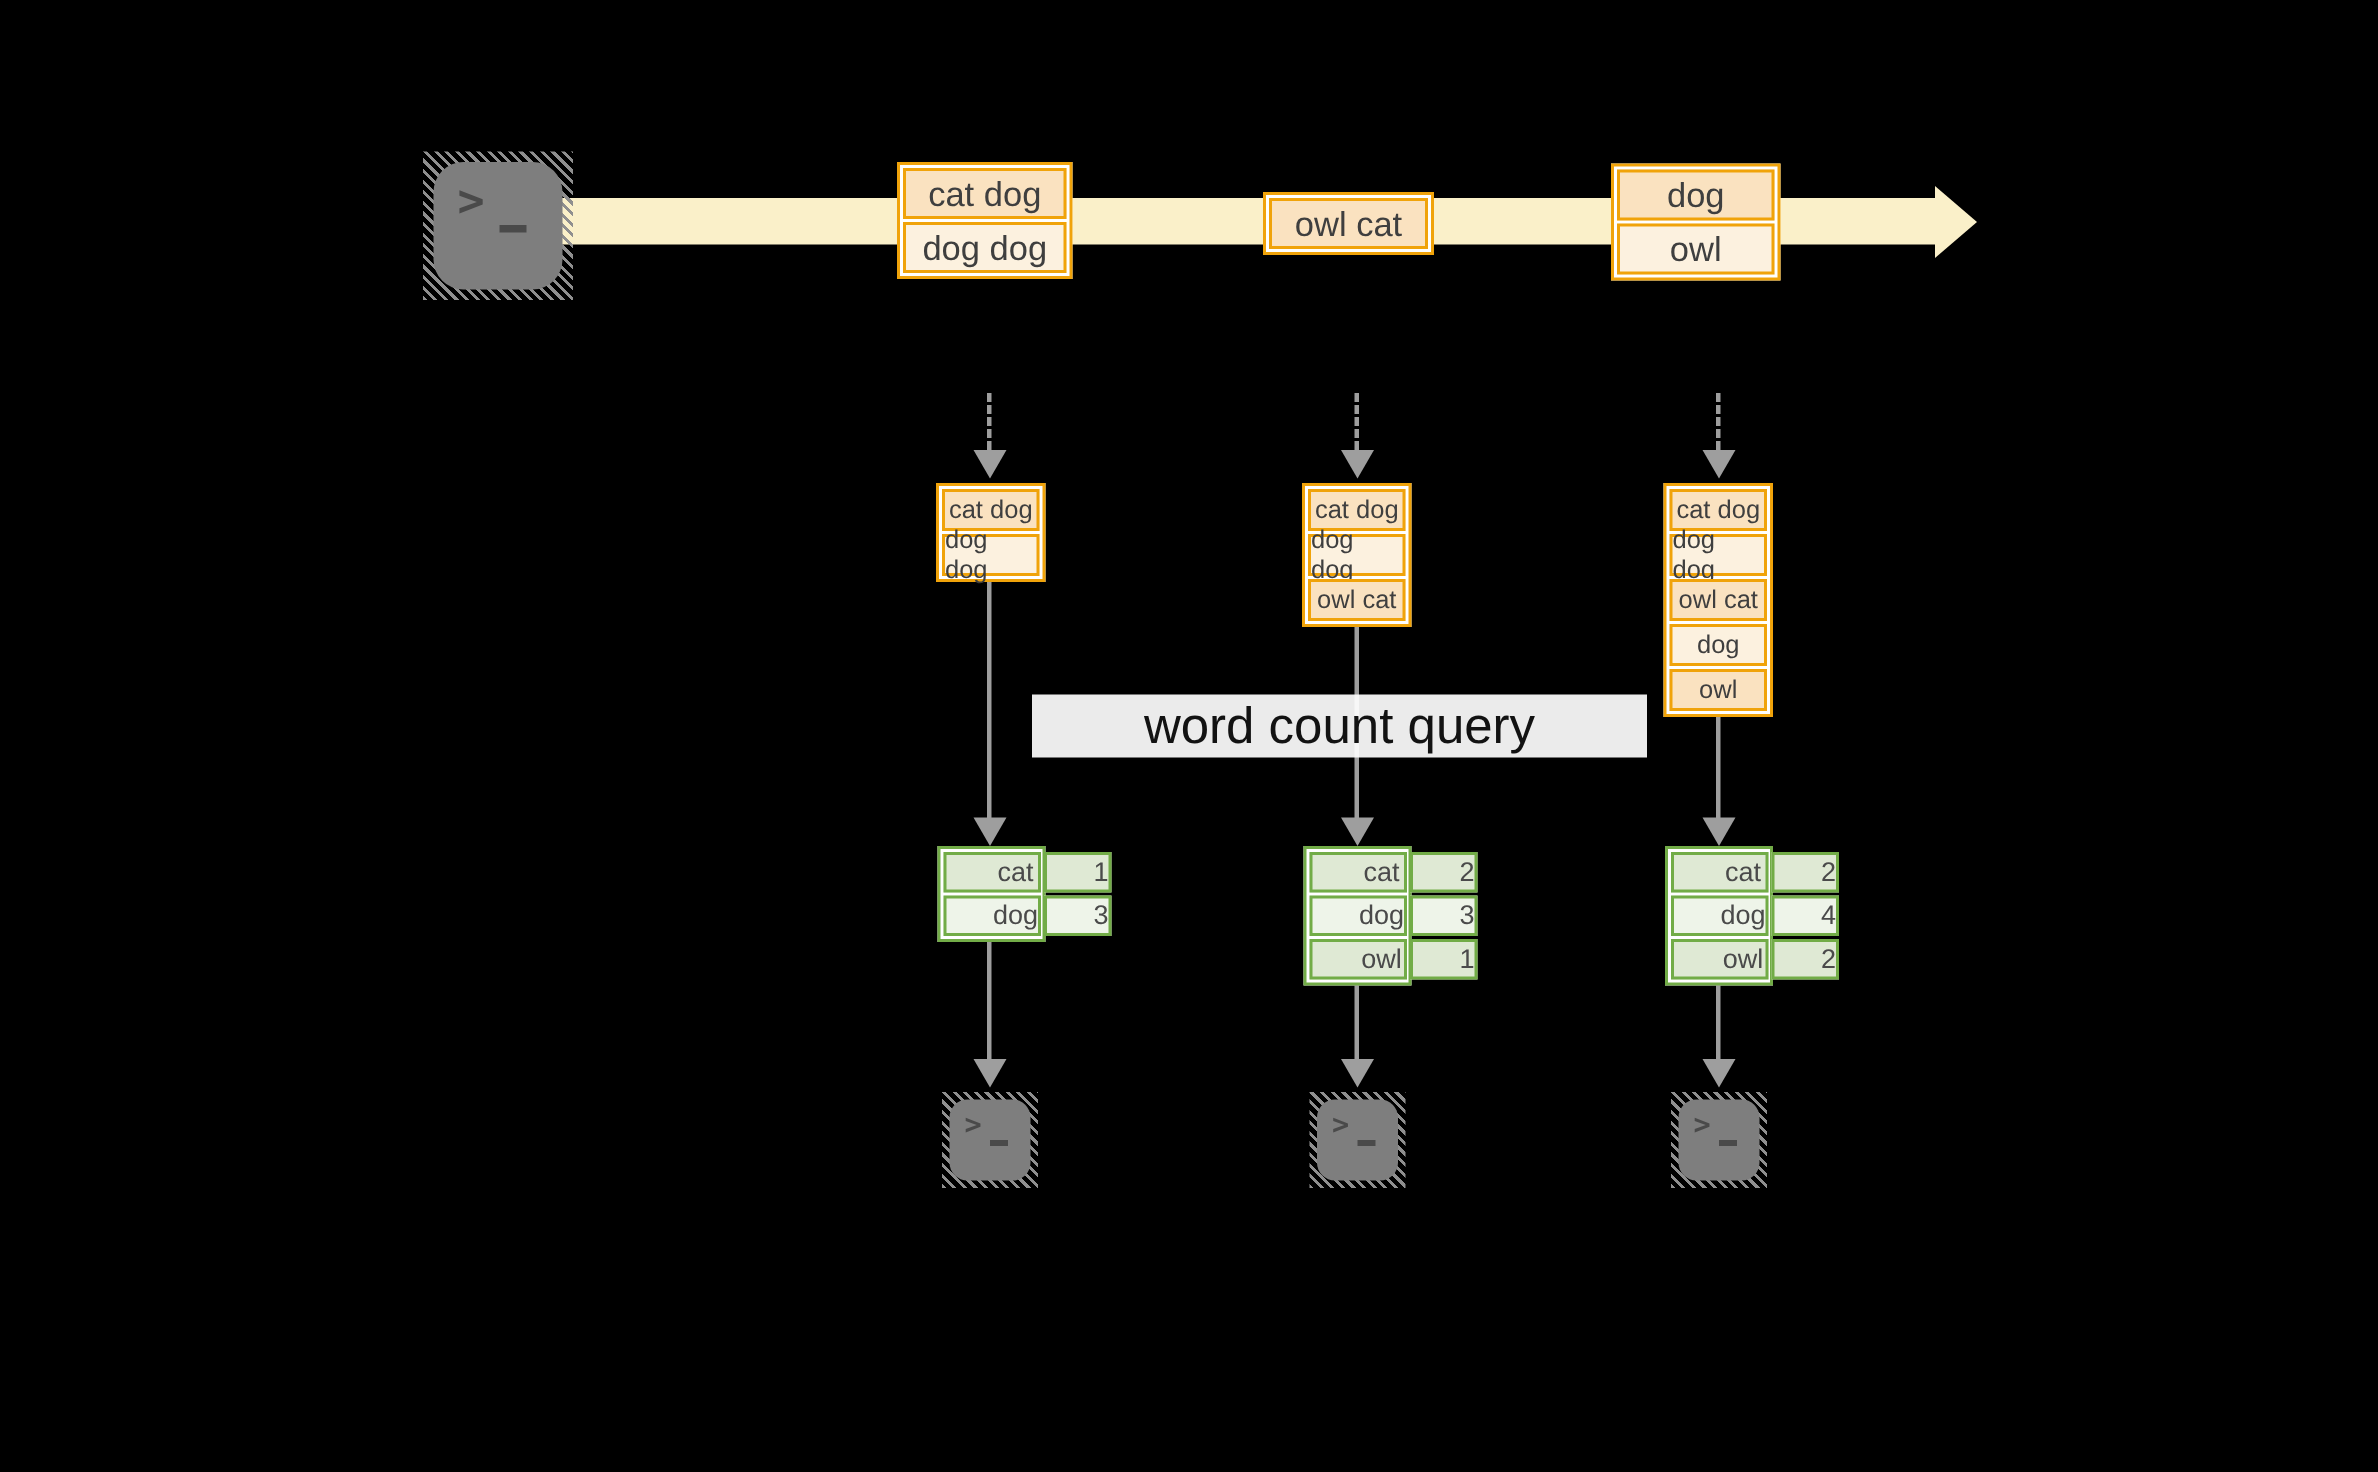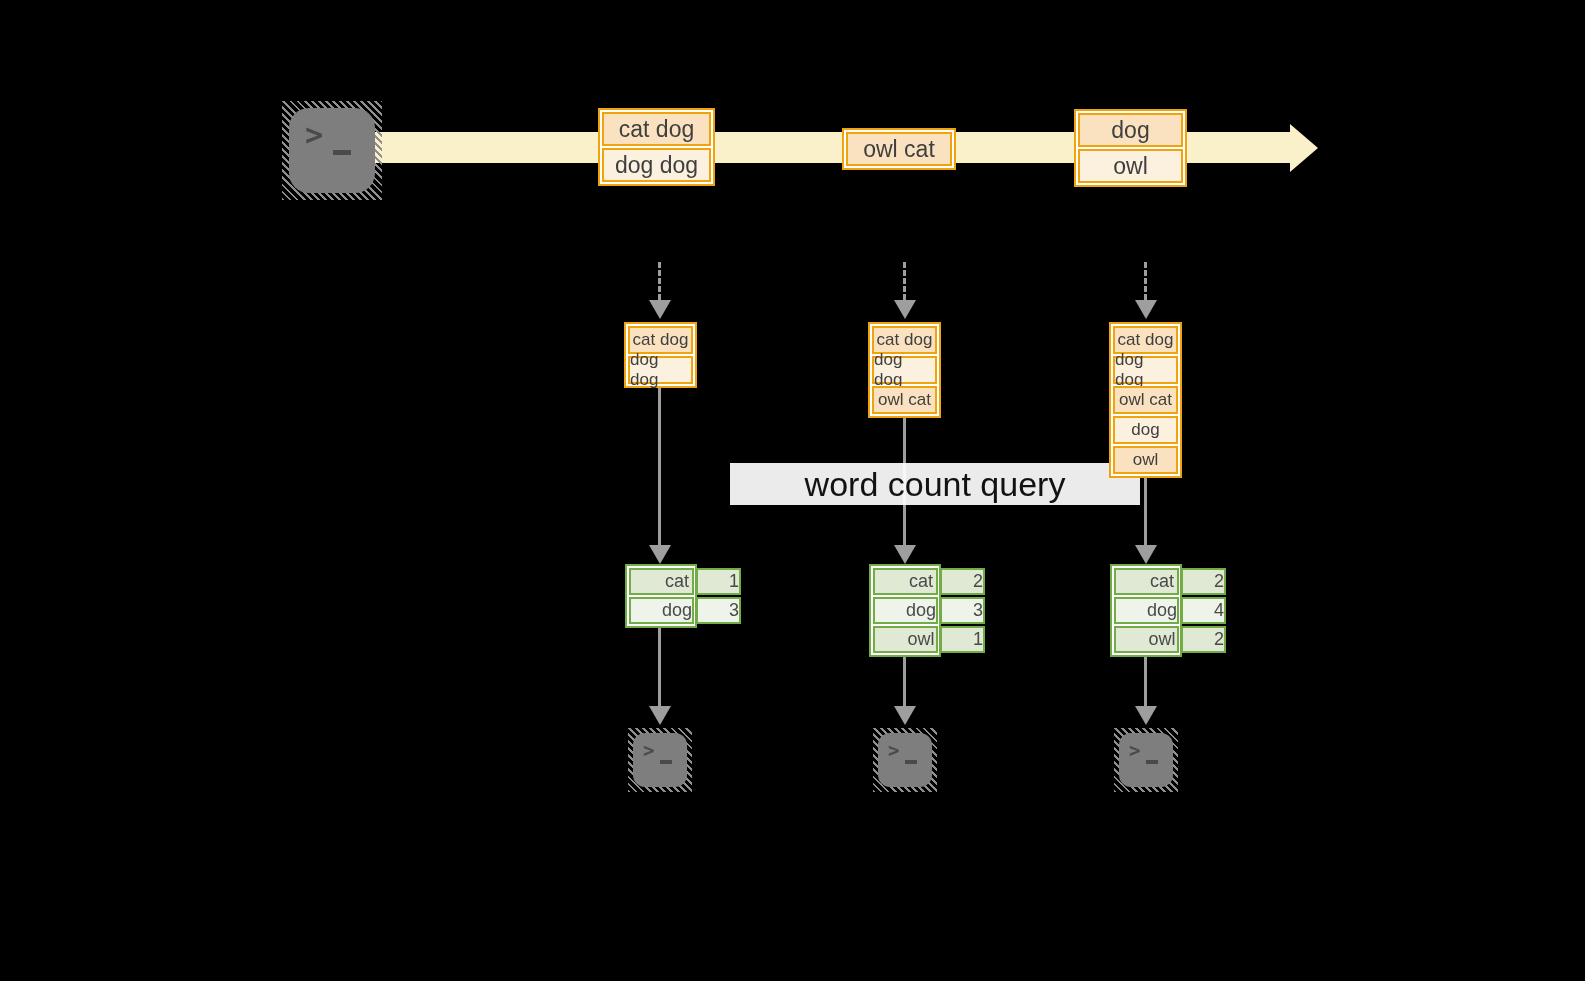--- a/index.html
+++ b/index.html
@@ -106,21 +106,21 @@
     <div class="cell d">owl</div>
   </div>
 
   <div class="abs vline z2" style="left:658px; top:388px; height:158px;"></div>
   <div class="abs ahead z2" style="left:649px; top:545px;"></div>
   <div class="abs vline z2" style="left:903px; top:418px; height:128px;"></div>
   <div class="abs ahead z2" style="left:894px; top:545px;"></div>
   <div class="abs vline z2" style="left:1144px; top:478px; height:68px;"></div>
   <div class="abs ahead z2" style="left:1135px; top:545px;"></div>
 
-  <div class="abs qband z5" style="left:730px; top:463px; width:410px; height:42px;">
+  <div class="abs qband z5" style="left:688px; top:463px; width:410px; height:42px;">
     <span>word count query</span>
   </div>
 
   <div class="abs gtable z6" style="left:625px; top:564px; width:72px;">
     <div class="gcell d">cat</div>
     <div class="gcell d">1</div>
     <div class="gcell l">dog</div>
     <div class="gcell l">3</div>
   </div>
   <div class="abs gtable z6" style="left:869px; top:564px; width:72px;">

